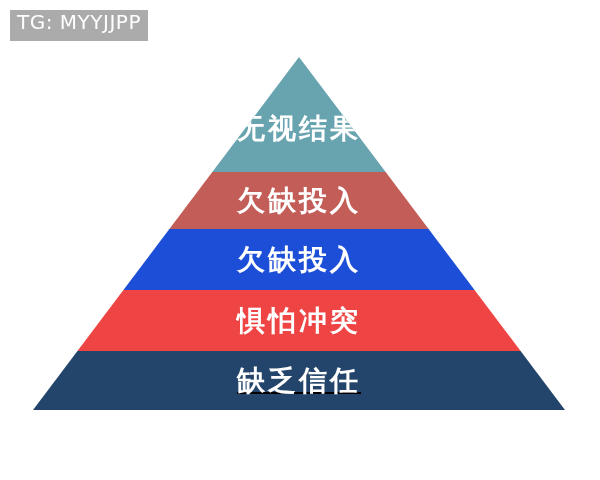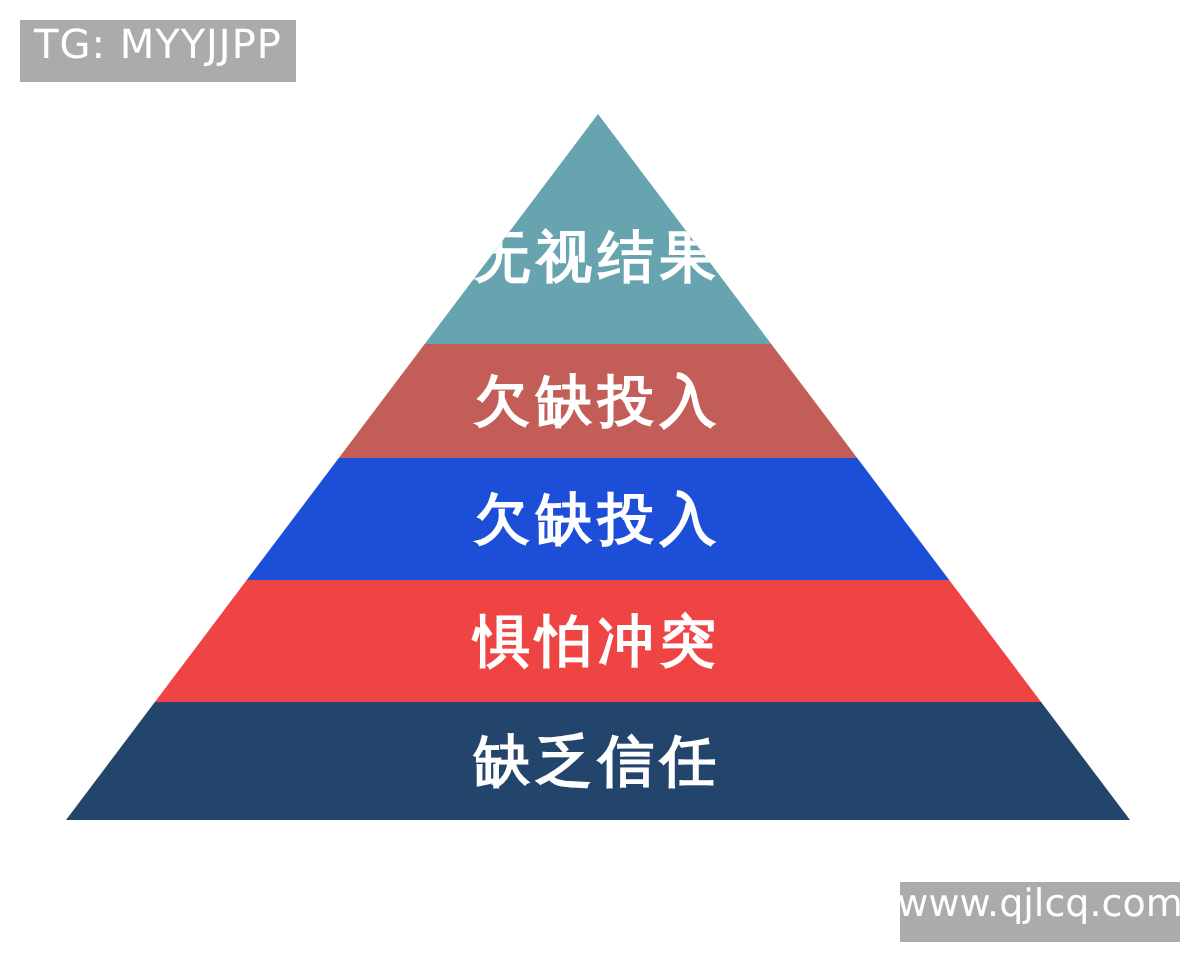--- a/index.html
+++ b/index.html
@@ -84,22 +84,19 @@
     </div>
     <div class="band band-1" style="background-color: rgb(194, 93, 87);">
       <span class="band-label">欠缺投入</span>
     </div>
     <div class="band band-2" style="background-color: #1d4ed8;">
       <span class="band-label">欠缺投入</span>
     </div>
     <div class="band band-3" style="background-color: #ef4444;">
       <span class="band-label">惧怕冲突</span>
     </div>
-    <div class="band band-4" style="background-color: rgb(36, 69, 107);">
+    <div class="band band-4" style="background-color: rgb(36, 69, 107); text-decoration: underline;">
       <span class="band-label">缺乏信任</span>
     </div>
   </div>
 
-  <div class="watermark watermark-br">
-    <span>www.qjlcq.com</span>
-  </div>
 
 </div>
 
 </body></html>

